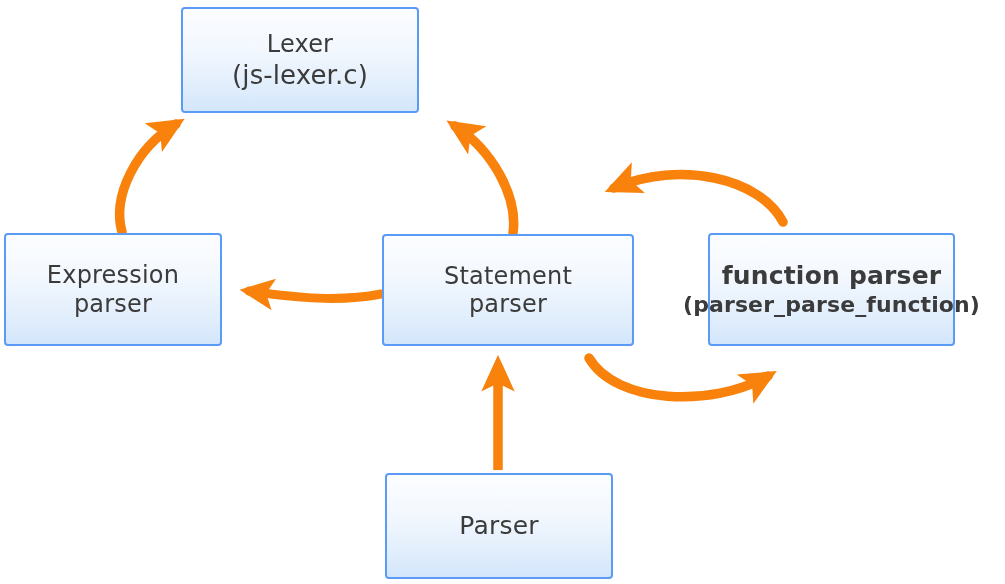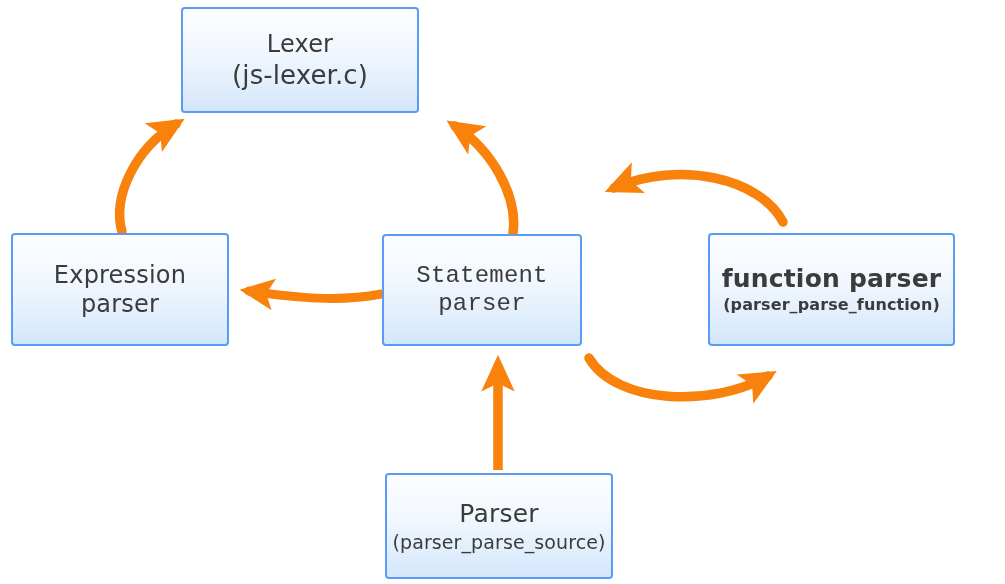--- a/index.html
+++ b/index.html
@@ -47,33 +47,33 @@
   .node .sub {
     font-size: 26px;
     letter-spacing: 0.1px;
     margin-top: 2px;
   }
   
   #node-lexer {
     left: 181px; top: 7px; width: 238px; height: 106px;
   }
   #node-expression-parser {
-    left: 11px; top: 233px; width: 218px; height: 113px;
+    left: 4px; top: 233px; width: 218px; height: 113px;
   }
   #node-statement-parser {
-    left: 382px; top: 234px; width: 200px; height: 112px; font-family: Liberation Mono, monospace;
+    left: 382px; top: 234px; width: 252px; height: 112px;
   }
   #node-function-parser {
     left: 708px; top: 233px; width: 247px; height: 113px; font-weight: bold;
   }
   #node-parser {
     left: 385px; top: 473px; width: 228px; height: 106px;
   }
   #node-function-parser .title { font-size: 25px; }
-  #node-function-parser .sub { font-size: 16px; }
+  #node-function-parser .sub { font-size: 22px; }
   #node-parser .title { font-size: 25px; }
   #node-parser .sub { font-size: 19px; }
 </style>
 </head>
 <body>
 
 <div id="canvas">
 
   <svg id="arrow-layer" width="1005" height="584" viewBox="0 0 1005 584" xmlns="http://www.w3.org/2000/svg">
     <defs>
@@ -110,16 +110,15 @@
     <div class="title">parser</div>
   </div>
 
   <div class="node" id="node-function-parser">
     <div class="title">function parser</div>
     <div class="sub">(parser_parse_function)</div>
   </div>
 
   <div class="node" id="node-parser">
     <div class="title">Parser</div>
-    <div class="sub">(parser_parse_source)</div>
   </div>
 
 </div>
 
 </body></html>

